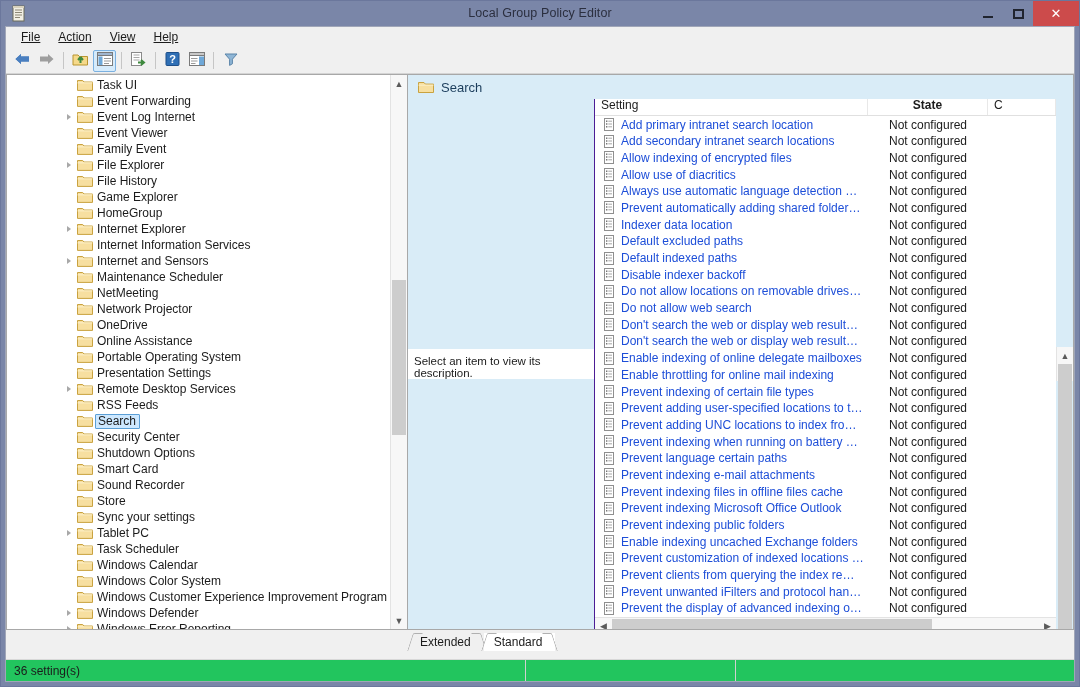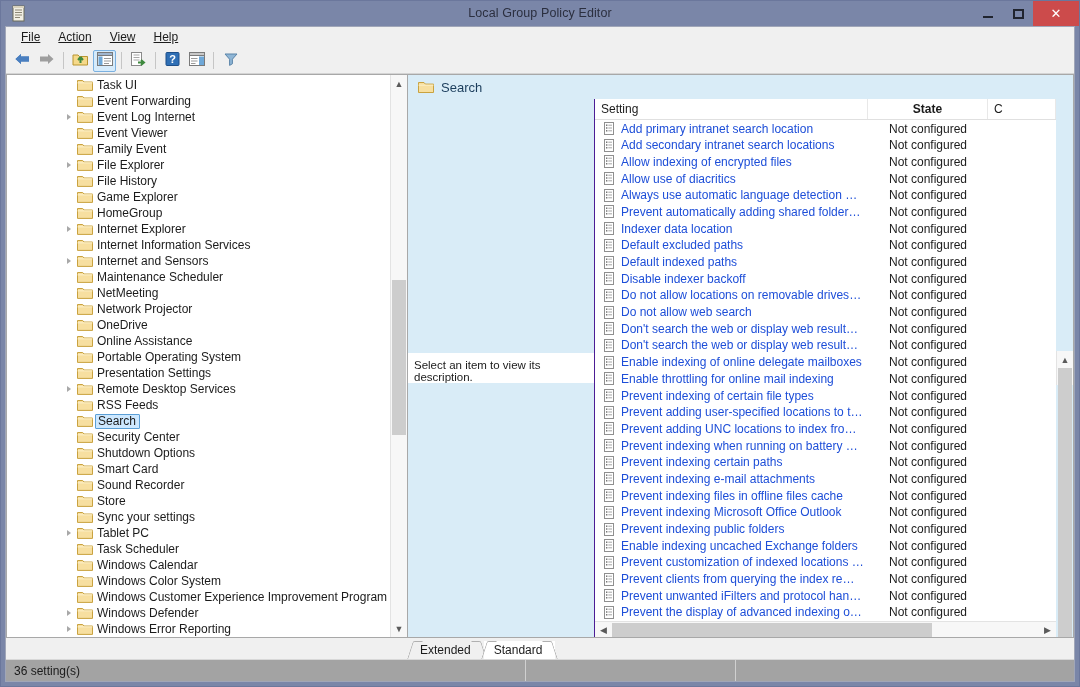--- a/index.html
+++ b/index.html
@@ -359,24 +359,25 @@
   .tab .tab-skew-r { right: 0; border-right: 1px solid #b0b0b0; transform: skewX(18deg); border-top-right-radius: 2px; }
   .tab.active {
     background: #ffffff;
     z-index: 2;
   }
   .tab-label { position: relative; z-index: 3; }
 
   
   .statusbar {
     height: 22px; flex: 0 0 22px;
-    background: #a3a3a3;
+    background: #22c55e;
     border-top: 1px solid #d8d8d8;
     display: flex; align-items: flex-end;
     font-size: 12px;
+    margin-top: 8px;
   }
   .status-seg {
     height: 100%;
     display: flex; align-items: center;
     padding: 0 8px;
   }
   .status-seg.first { flex: 0 0 520px; border-right: 1px solid #d0d0d0; }
   .status-seg.mid   { flex: 0 0 210px; border-right: 1px solid #d0d0d0; }
   .status-seg.last  { flex: 1 1 auto; }
 </style>
@@ -1241,21 +1242,21 @@
                         <rect x="3" y="2.5" width="1.4" height="1.4"></rect>
                         <rect x="3" y="5.3" width="1.4" height="1.4"></rect>
                         <rect x="3" y="8.1" width="1.4" height="1.4"></rect>
                       </g>
                       <g stroke="#a5a5a5" stroke-width="1">
                         <line x1="5.3" y1="3.2" x2="9" y2="3.2"></line>
                         <line x1="5.3" y1="6" x2="9" y2="6"></line>
                         <line x1="5.3" y1="8.8" x2="9" y2="8.8"></line>
                       </g>
                     </svg></span>
-                  <span class="l-name">Prevent indexing certain paths</span>
+                  <span class="l-name">Prevent language certain paths</span>
                   <span class="l-state">Not configured</span>
                   <span class="l-comment"></span>
                 </div>
                 <div class="lrow">
                   <span class="setting-ico"><svg width="13" height="13" viewBox="0 0 13 13">
                       <rect x="1.5" y="0.5" width="9" height="12" fill="#ffffff" stroke="#8f8f8f" stroke-width="1"></rect>
                       <g fill="#6a6a6a">
                         <rect x="3" y="2.5" width="1.4" height="1.4"></rect>
                         <rect x="3" y="5.3" width="1.4" height="1.4"></rect>
                         <rect x="3" y="8.1" width="1.4" height="1.4"></rect>

